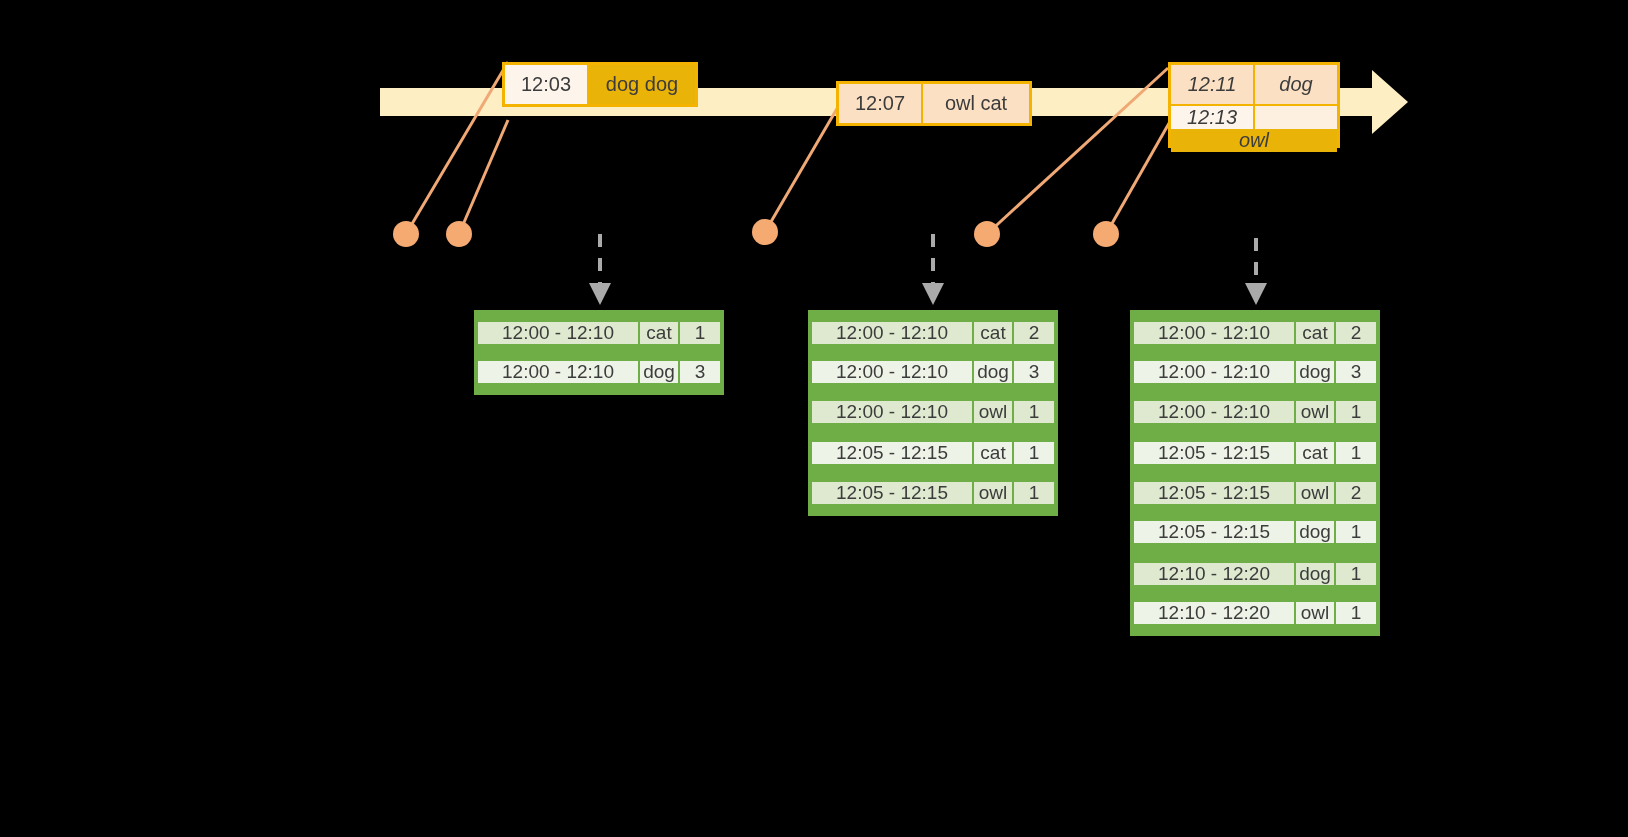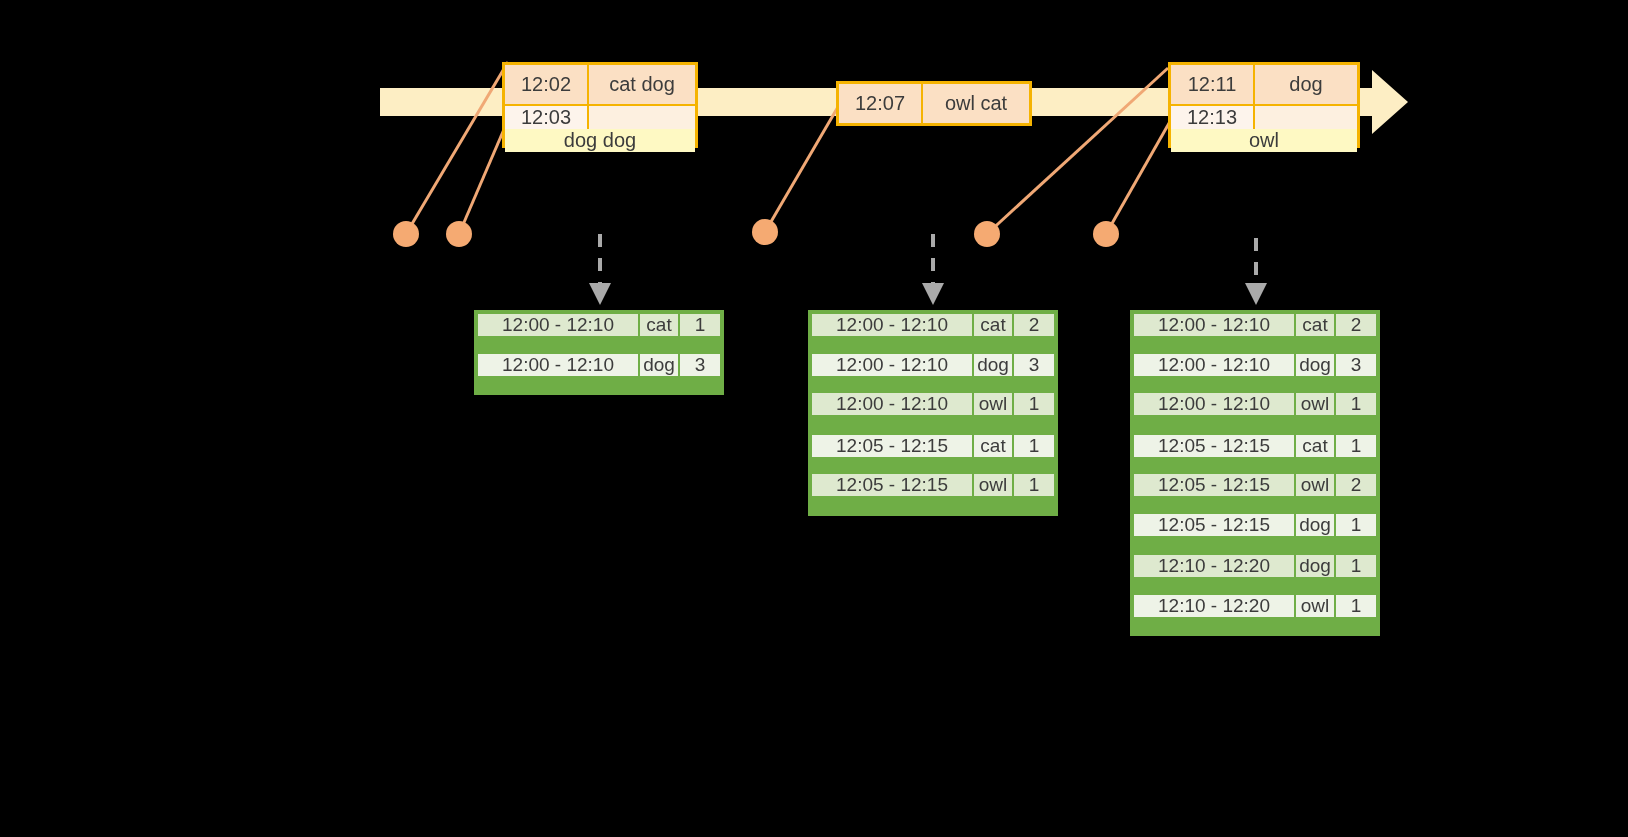--- a/index.html
+++ b/index.html
@@ -72,47 +72,47 @@
   }
   .ev-val {
     flex: 1;
     display: flex;
     align-items: center;
     justify-content: center;
     font-size: 20px;
     color: #3c3c3c;
     padding: 0 14px;
     box-sizing: border-box;
-    background: #fef9c3;
+    background: #eab308;
   }
 
   #event-box-1 { left: 502px; top: 62px;  width: 196px; }
   #event-box-2 { left: 836px; top: 81px;  width: 196px; }
-  #event-box-3 { left: 1168px; top: 62px; width: 192px; }
+  #event-box-3 { left: 1168px; top: 62px; width: 172px; font-style: italic; }
 
   
   #connectors {
     position: absolute;
     left: 0;
     top: 0;
     width: 1628px;
     height: 837px;
     pointer-events: none;
   }
 
   
   .result-table {
     position: absolute;
     border: 4px solid #6fae46;
     background: #6fae46;
     box-sizing: border-box;
   }
   .rt-row {
     display: flex;
-    align-items: flex-start;
+    align-items: center;
     height: 37.5px;
     border-bottom: 2px solid #6fae46;
   }
   .rt-row:last-child { border-bottom: none; }
   .rt-row.group-end { border-bottom: 4px solid #6fae46; }
   .rt-win, .rt-key, .rt-cnt {
     display: flex;
     align-items: center;
     justify-content: center;
     font-size: 19px;
@@ -158,24 +158,20 @@
         <line x1="600" y1="234" x2="600" y2="283" stroke="#aaaaaa" stroke-width="4" stroke-dasharray="13 11"></line>
         <polygon points="589,283 611,283 600,305" fill="#aaaaaa"></polygon>
         <line x1="933" y1="234" x2="933" y2="283" stroke="#aaaaaa" stroke-width="4" stroke-dasharray="13 11"></line>
         <polygon points="922,283 944,283 933,305" fill="#aaaaaa"></polygon>
         <line x1="1256" y1="238" x2="1256" y2="283" stroke="#aaaaaa" stroke-width="4" stroke-dasharray="13 11"></line>
         <polygon points="1245,283 1267,283 1256,305" fill="#aaaaaa"></polygon>
       </g>
   </svg>
 
   <div class="event-box" id="event-box-1">
-      <div class="event-row shaded">
-        <div class="ev-time">12:02</div>
-        <div class="ev-val">cat dog</div>
-      </div>
       <div class="event-row">
         <div class="ev-time">12:03</div>
         <div class="ev-val">dog dog</div>
       </div>
     </div>
   <div class="event-box" id="event-box-2">
       <div class="event-row shaded">
         <div class="ev-time">12:07</div>
         <div class="ev-val">owl cat</div>
       </div>

